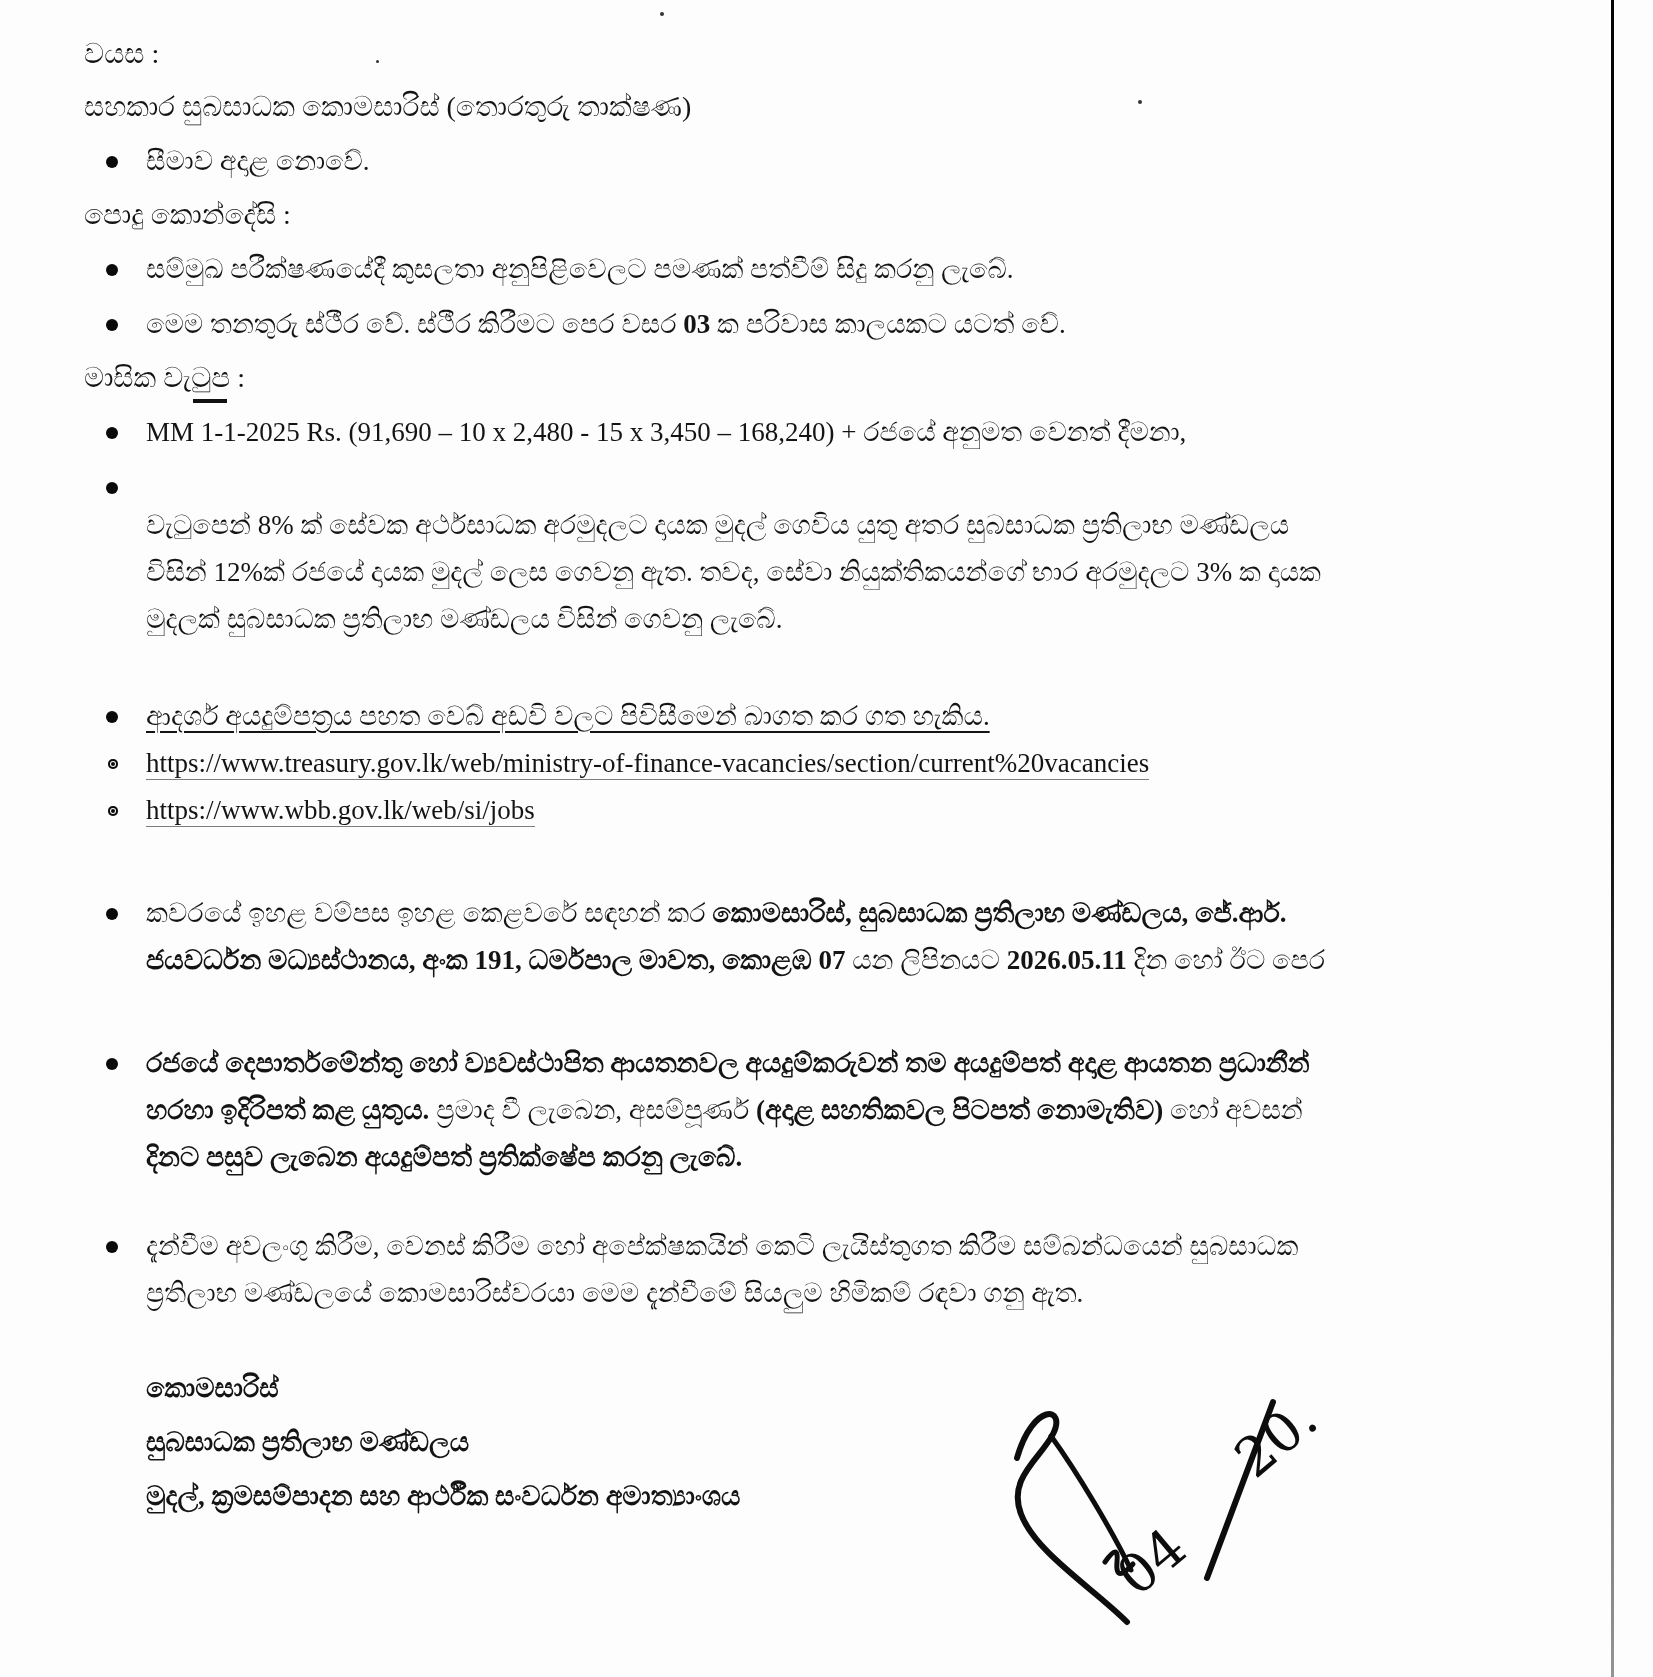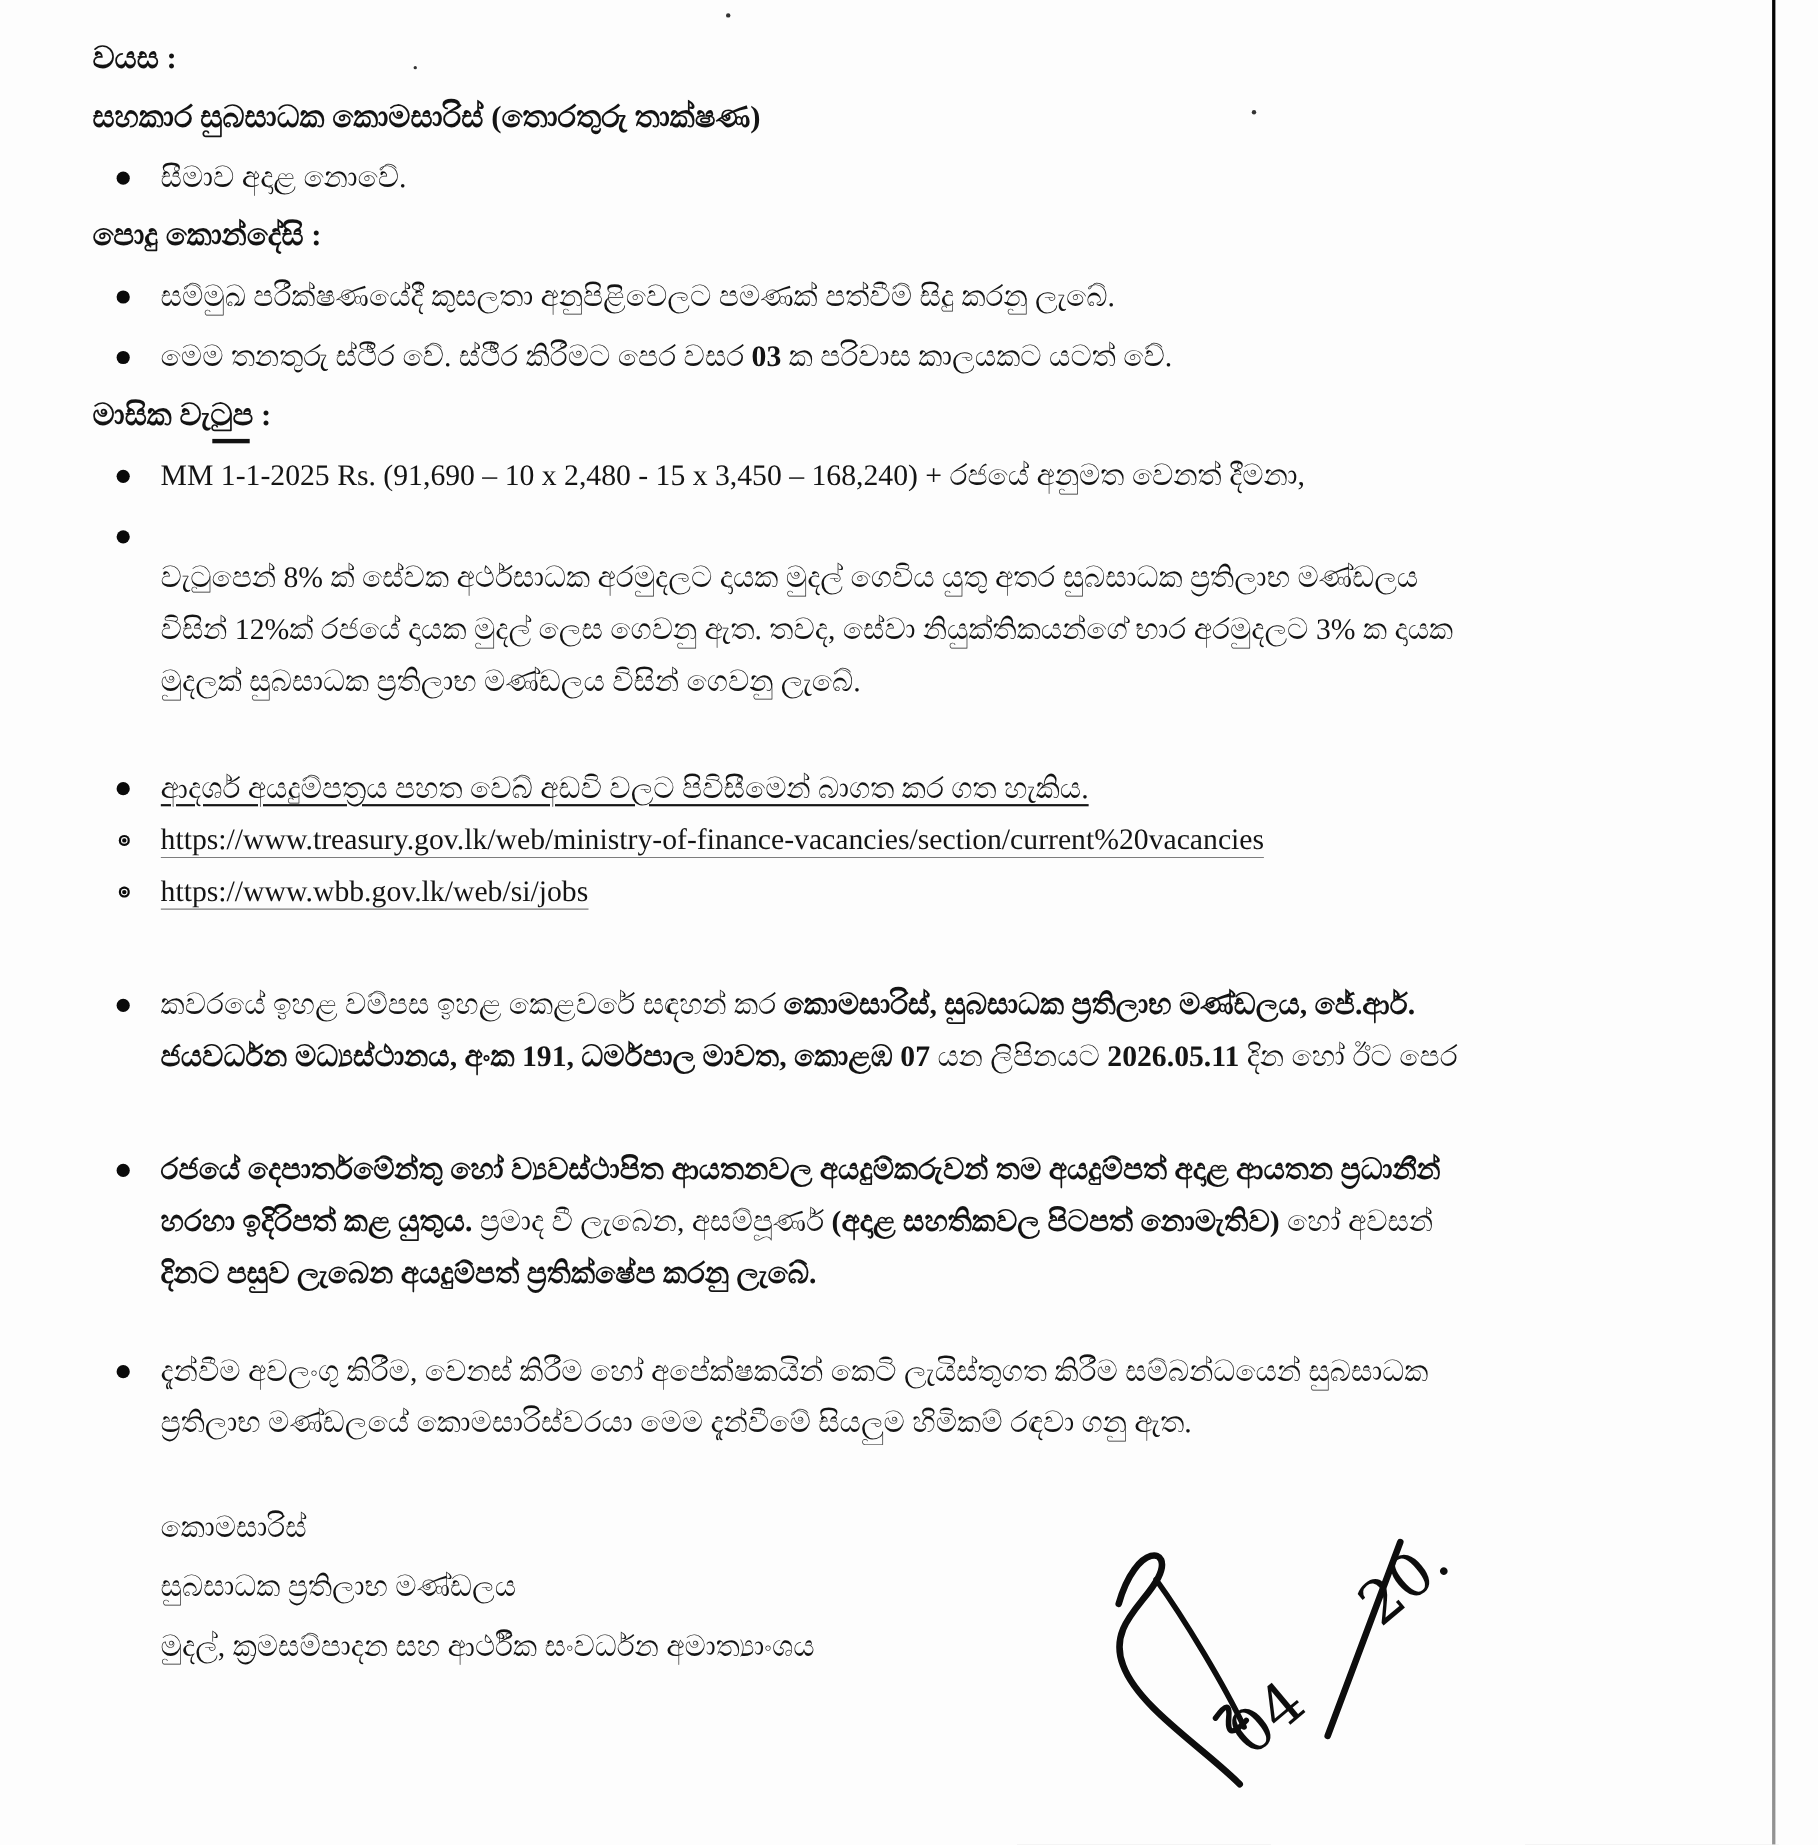--- a/index.html
+++ b/index.html
@@ -3,42 +3,42 @@
 <meta charset="utf-8">
 <style>
   html,body{margin:0;padding:0;background:#e8e8e8;}
   .page{
     position:relative; width:1653px; height:1677px; background:#fdfdfd;
     font-family:"Liberation Serif","DejaVu Serif",serif;
     color:#141414; overflow:hidden; margin:0 auto;
   }
   .content{ padding:24px 70px 0 84px; }
   .line{ white-space:nowrap; overflow:hidden; line-height:47px; font-size:27px; }
-  .heading{ font-weight:bold; font-size:28px; margin-top:6px; }
+  .heading{ font-weight:normal; font-size:28px; margin-top:6px; }
   .bold{ font-weight:bold; }
   .bullet-row{ position:relative; padding-left:62px; margin-top:8px; }
   .bullet-row .line{ }
   .dot{
     position:absolute; left:22px; top:18px; width:12px; height:12px;
     background:#0a0a0a; border-radius:50%;
   }
   .sub-bullet{ position:relative; padding-left:62px; }
   .subdot{
     position:absolute; left:24px; top:19px; width:10px; height:10px;
     background:#0a0a0a; border-radius:50%; box-shadow:inset 0 0 0 2px #0a0a0a, inset 0 0 0 3px #fdfdfd;
   }
   .empty-bullet{ height:34px; }
   .underlined{ text-decoration:underline; text-underline-offset:6px; text-decoration-thickness:2px; }
   .link{ color:#141414; text-underline-offset:6px; text-decoration-thickness:2px; border-bottom:1px solid rgba(20,20,20,.55); padding-bottom:1px; cursor:pointer; }
   .gap-lg{ margin-top:50px; }
   .gap-xl{ margin-top:56px; }
   .gap-md{ margin-top:42px; }
   .para-indent{ padding-left:62px; margin-top:4px; }
   .signoff{ margin-top:44px; padding-left:62px; }
-  .signoff .line{ font-weight:normal; line-height:54px; }
+  .signoff .line{ font-weight:bold; line-height:54px; }
   .scan-line{
     position:absolute; top:0; left:1611px; width:3px; height:1677px;
     background:linear-gradient(to bottom,#050505 0%,#050505 45%,rgba(10,10,10,.85) 60%,rgba(15,15,15,.6) 80%,rgba(20,20,20,.45) 100%);
   }
   .artifact-bar{ position:absolute; left:193px; top:399px; width:34px; height:4px; background:#111; }
   .speck{ position:absolute; background:#333; border-radius:50%; }
   .speck.s1{ left:660px; top:12px; width:4px; height:4px; }
   .speck.s2{ left:1138px; top:100px; width:4px; height:4px; }
   .speck.s3{ left:376px; top:60px; width:3px; height:3px; }
   .sig-wrap{ position:absolute; left:955px; top:1330px; width:420px; height:330px; }

